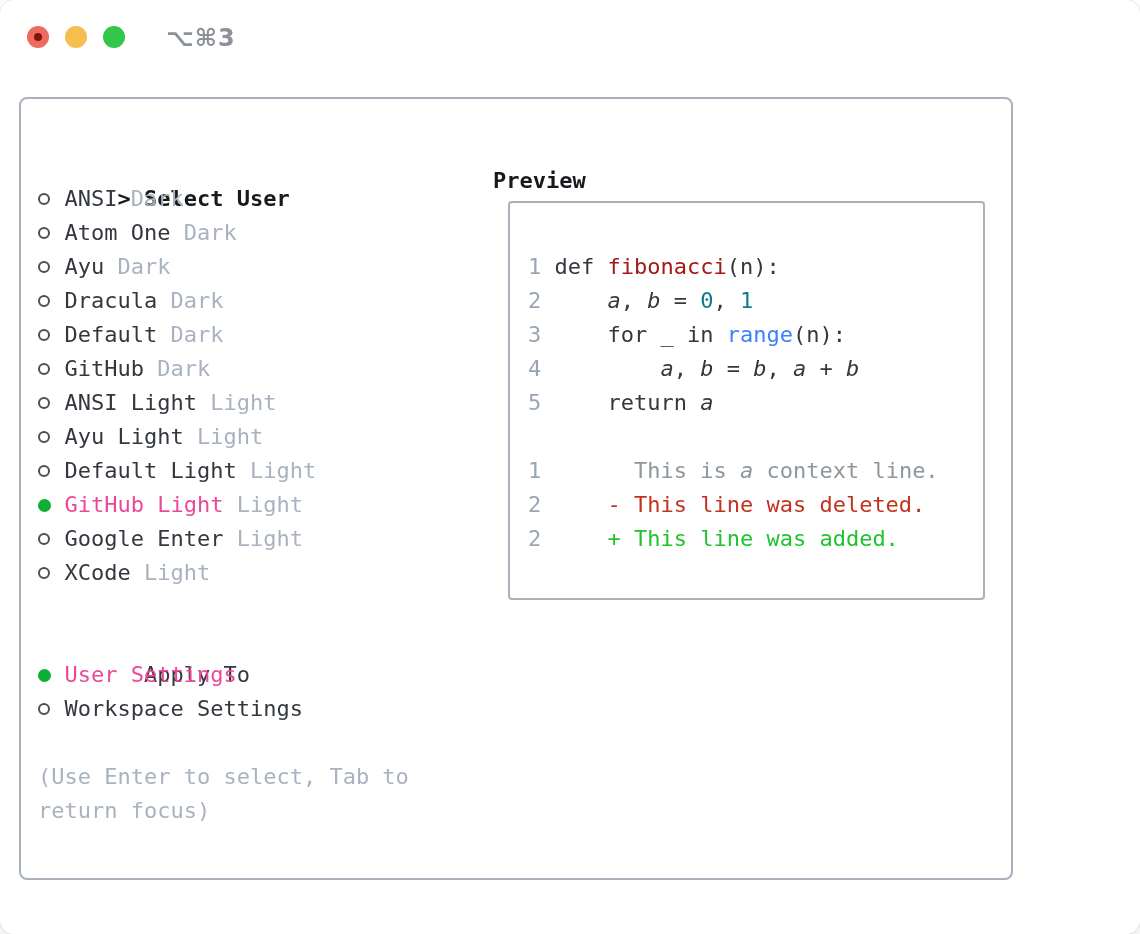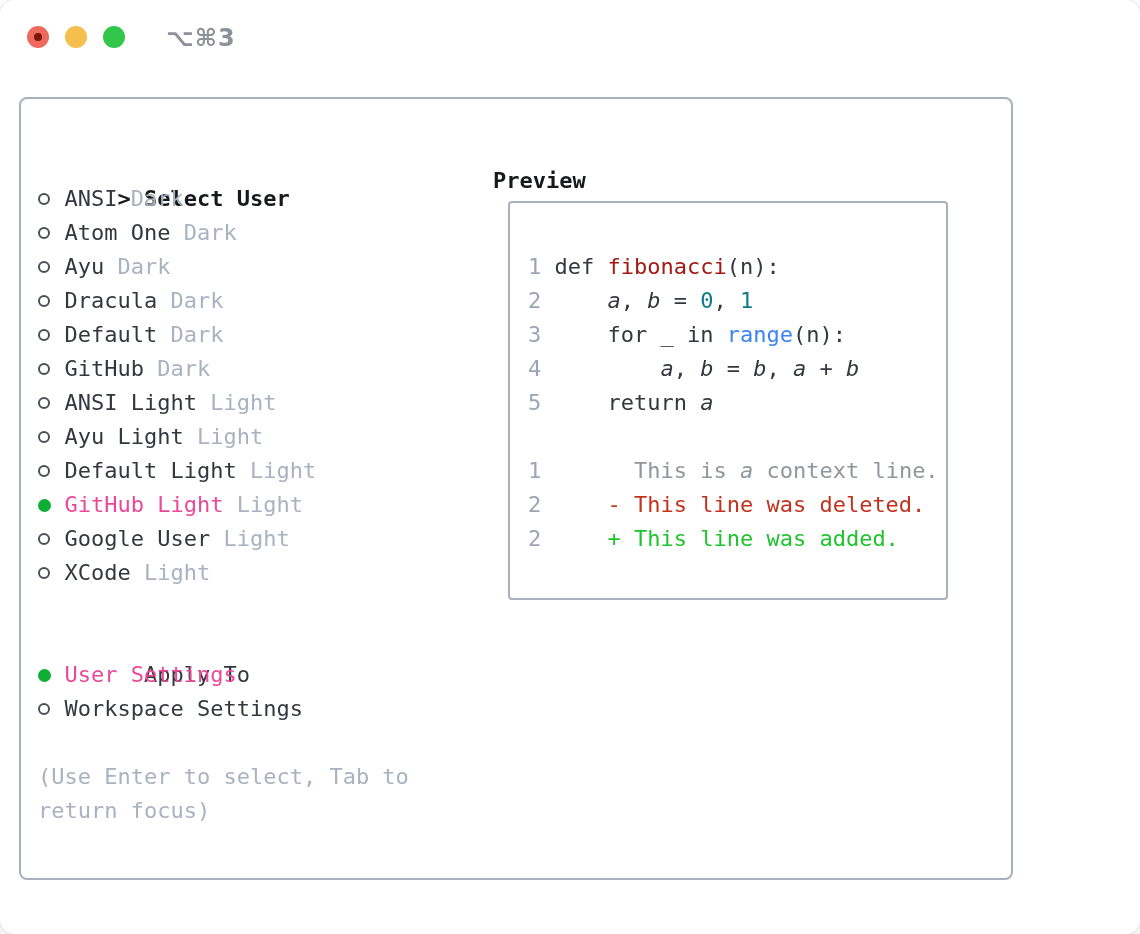--- a/index.html
+++ b/index.html
@@ -44,21 +44,21 @@
   .nm { color:#33383e;margin-top:44px; }
   .nm.sel { color:#ec4899; }
   .tag { color:#a9b2bf; margin-left:13.25px; }
   .hint { color:#a9b2bf; }
   
   .preview-label {
     position:absolute; left:493px; top:164px;
     font-size:22px; line-height:34px; font-weight:bold; color:#17191d;
   }
   .pbox {
-    position:absolute; left:508px; top:201px; width:440px; height:399px;
+    position:absolute; left:508px; top:201px; width:477px; height:399px;
     border:2px solid #a9b1bc; border-radius:4px; background:#ffffff;
   }
   .code { position:absolute; left:18px; top:47px; font-size:22px; line-height:34px; }
   .cl { height:34px; white-space:pre; }
   .ln   { color:#9aa5b3; }
   .tk-t { color:#33383e; }
   .tk-f { color:#a31915; }
   .tk-n { color:#0e7c87; }
   .tk-b { color:#3b82f6; }
   .tk-v { color:#33383e; font-style:italic; }
@@ -91,21 +91,21 @@
         <div class="row"><span class="mk"><span class="circle"></span></span><span class="nm">ANSI</span><span class="tag">Dark</span></div>
         <div class="row"><span class="mk"><span class="circle"></span></span><span class="nm">Atom One</span><span class="tag">Dark</span></div>
         <div class="row"><span class="mk"><span class="circle"></span></span><span class="nm">Ayu</span><span class="tag">Dark</span></div>
         <div class="row"><span class="mk"><span class="circle"></span></span><span class="nm">Dracula</span><span class="tag">Dark</span></div>
         <div class="row"><span class="mk"><span class="circle"></span></span><span class="nm">Default</span><span class="tag">Dark</span></div>
         <div class="row"><span class="mk"><span class="circle"></span></span><span class="nm">GitHub</span><span class="tag">Dark</span></div>
         <div class="row"><span class="mk"><span class="circle"></span></span><span class="nm">ANSI Light</span><span class="tag">Light</span></div>
         <div class="row"><span class="mk"><span class="circle"></span></span><span class="nm">Ayu Light</span><span class="tag">Light</span></div>
         <div class="row"><span class="mk"><span class="circle"></span></span><span class="nm">Default Light</span><span class="tag">Light</span></div>
         <div class="row"><span class="mk"><span class="circle sel"></span></span><span class="nm sel">GitHub Light</span><span class="tag">Light</span></div>
-        <div class="row"><span class="mk"><span class="circle"></span></span><span class="nm">Google User</span><span class="tag">Light</span></div>
+        <div class="row"><span class="mk"><span class="circle"></span></span><span class="nm">Google Enter</span><span class="tag">Light</span></div>
         <div class="row"><span class="mk"><span class="circle"></span></span><span class="nm">XCode</span><span class="tag">Light</span></div>
       </div>
     <div class="spacer"></div>
     <div class="row">
       <span class="mk"></span><span>Apply To</span>
     </div>
     <div>
         <div class="row"><span class="mk"><span class="circle sel"></span></span><span class="nm sel">User Settings</span></div>
         <div class="row"><span class="mk"><span class="circle"></span></span><span class="nm">Workspace Settings</span></div>
       </div>

